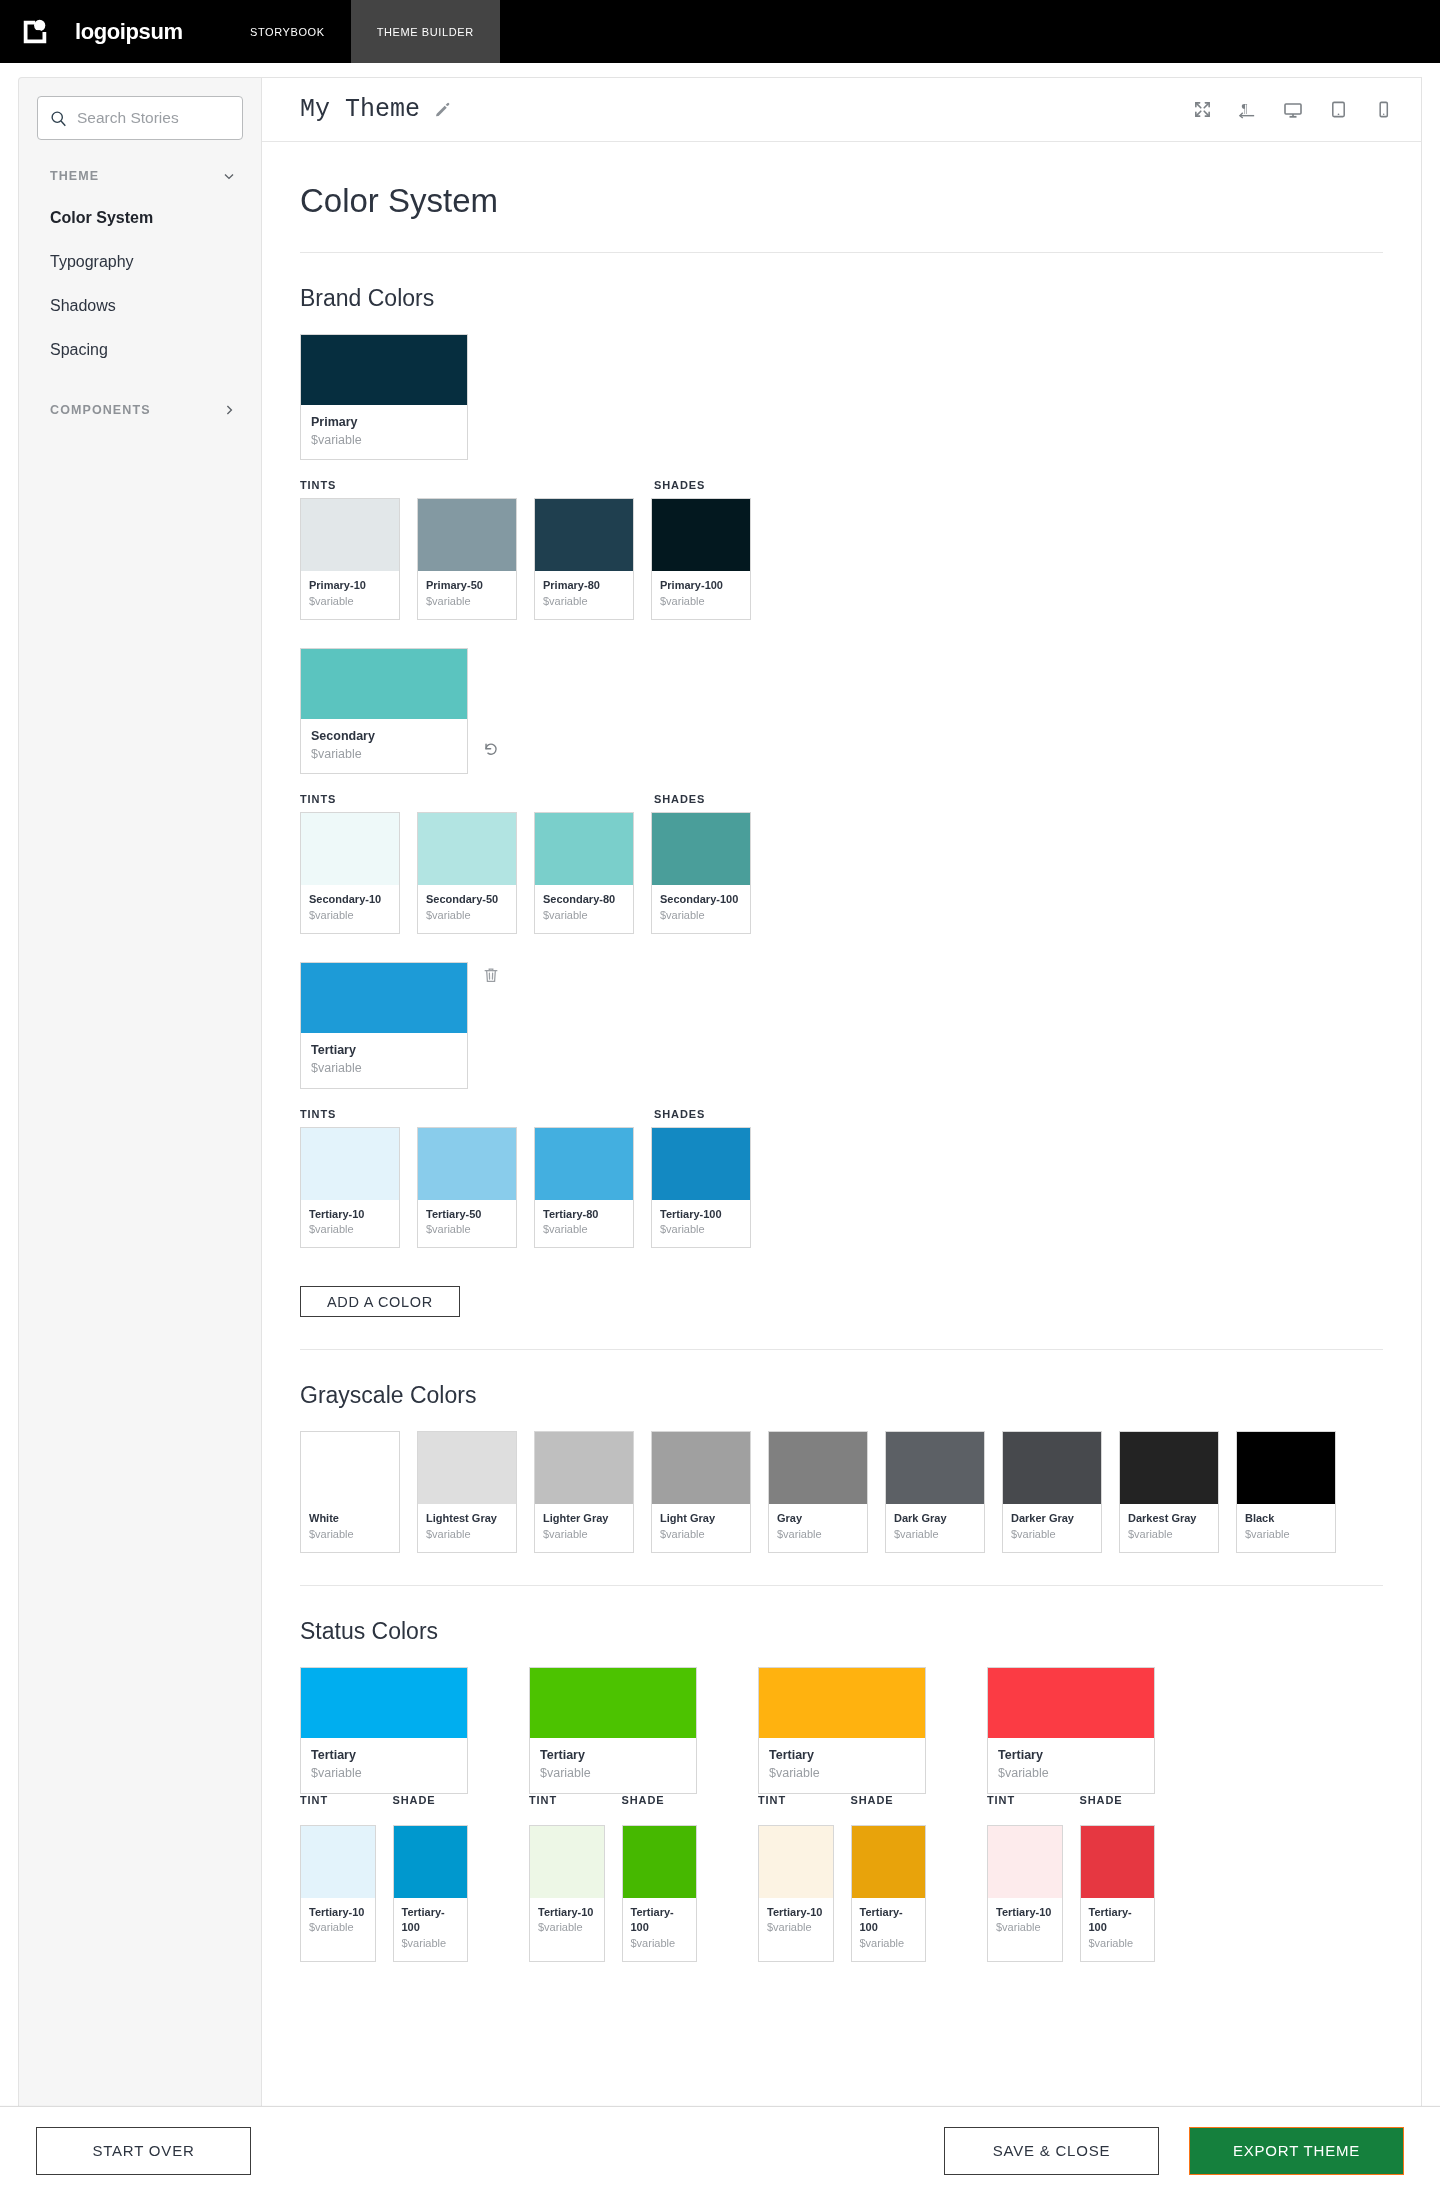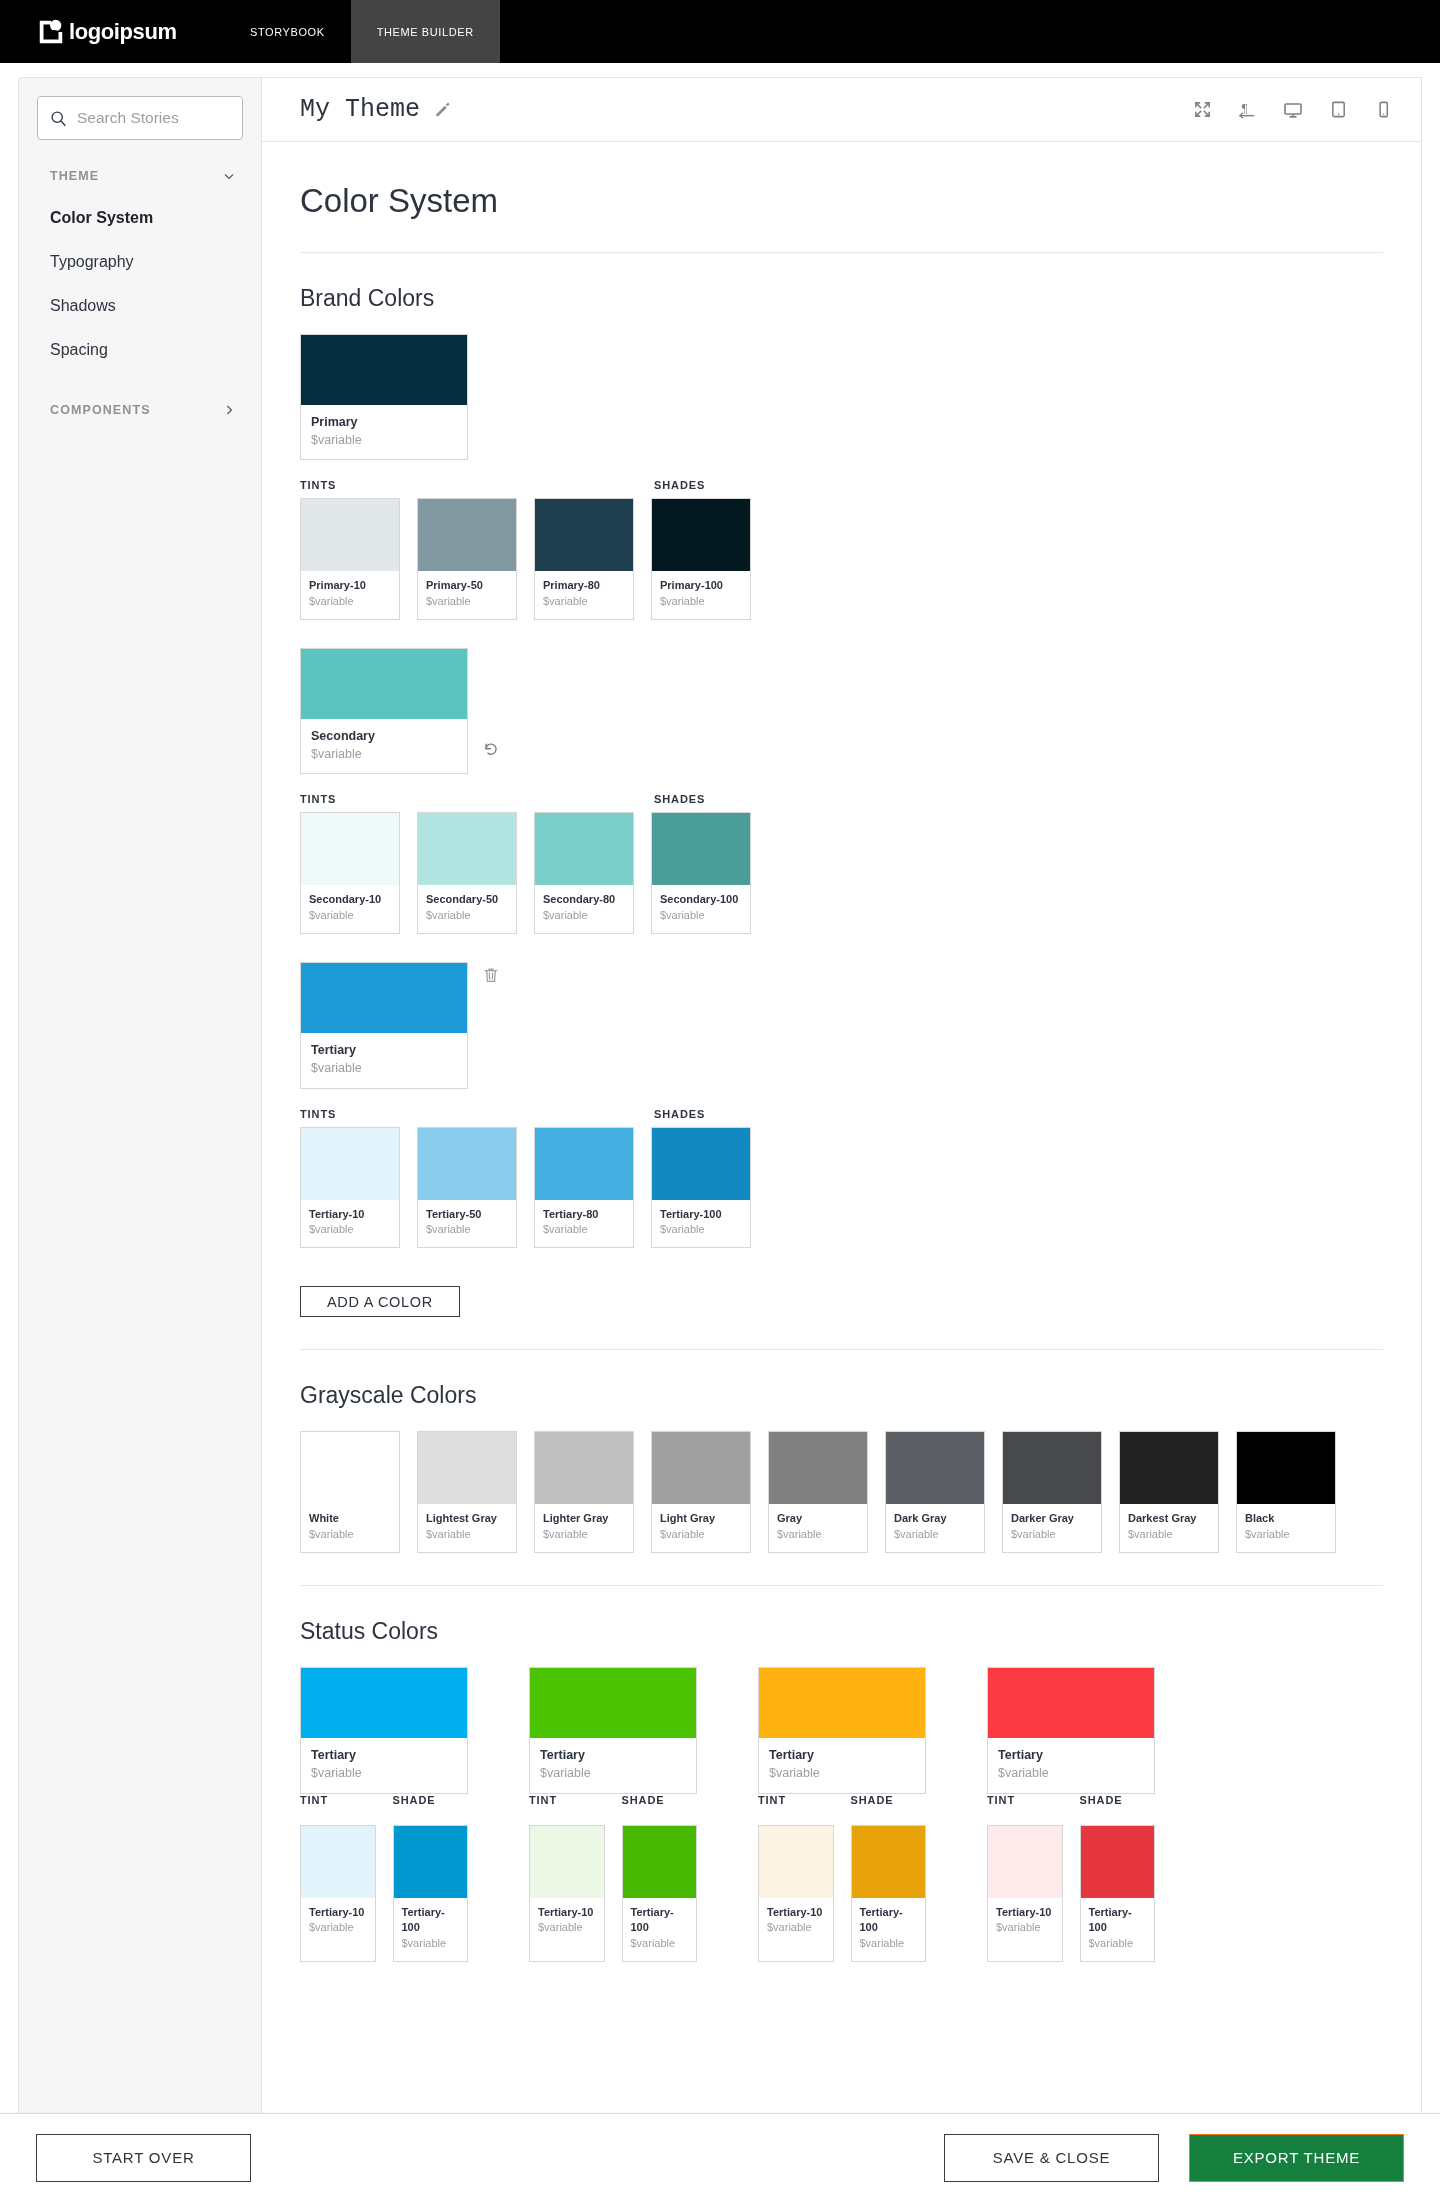--- a/index.html
+++ b/index.html
@@ -10,22 +10,22 @@
     overflow: hidden;
   }
 
   
   .topbar {
     height: 63px; background: #000000;
     display: flex; align-items: stretch;
     position: relative;
   }
   .brand {
-    display: flex; align-items: center; gap: 3px;
-    padding: 0 0 0 36px; min-width: 224px;
+    display: flex; align-items: center; gap: 25px;
+    padding: 0 0 0 20px; min-width: 224px;
   }
   .brand-mark { width: 30px; height: 30px; display:block; }
   .brand-name {
     color: #fff; font-size: 22px; font-weight: bold; letter-spacing: -0.4px;
   }
   .topnav { display: flex; align-items: stretch; }
   .topnav-item {
     display: flex; align-items: center; justify-content: center;
     padding: 0 26px; color: #ffffff; font-size: 11px;
     letter-spacing: 0.6px; cursor: pointer; background: transparent;
@@ -156,21 +156,21 @@
   .status-group { width: 168px; }
   .status-sub { display: flex; gap: 17px; margin-top: 19px; }
   .status-sub-head {
     display: flex; gap: 17px; font-size: 11px; font-weight: bold;
     letter-spacing: 0.9px; color: #2d3440; margin-bottom: 7px;
   }
   .status-sub-head span { width: 100px; }
 
   
   .footer {
-    position: absolute; left: 0; bottom: 0; width: 1440px; height: 88px;
+    position: absolute; left: 0; bottom: 7px; width: 1440px; height: 88px;
     background: #ffffff; border-top: 1px solid #dcdcdc;
     display: flex; align-items: center; padding: 4px 36px;
     box-shadow: 0 -1px 0 rgba(0,0,0,0.02);
   }
   .btn {
     height: 48px; padding: 0 26px;
     display: inline-flex; align-items: center; justify-content: center;
     font-size: 15px; letter-spacing: 0.8px;
     font-family: "Liberation Sans", sans-serif; cursor: pointer;
   }

